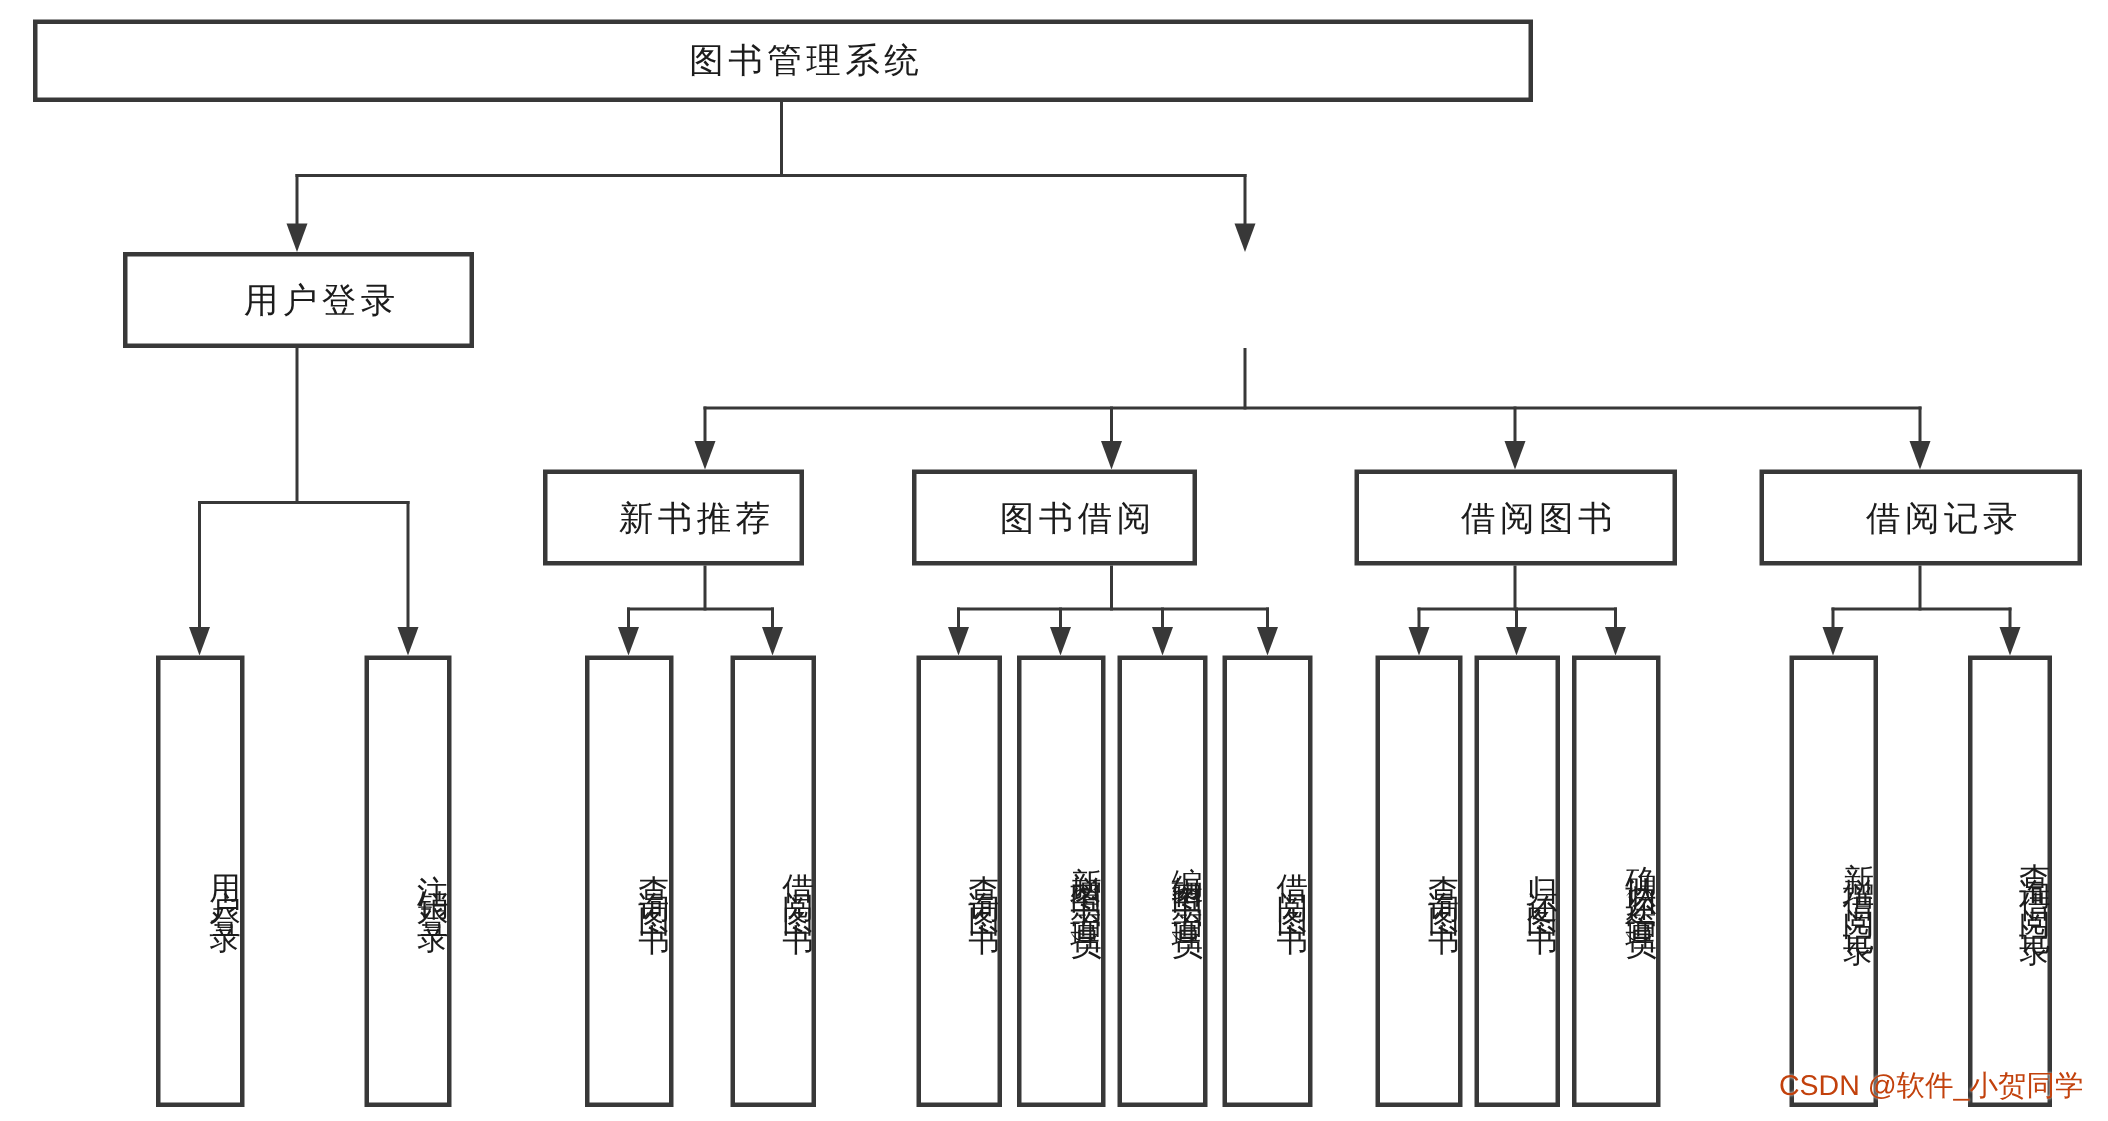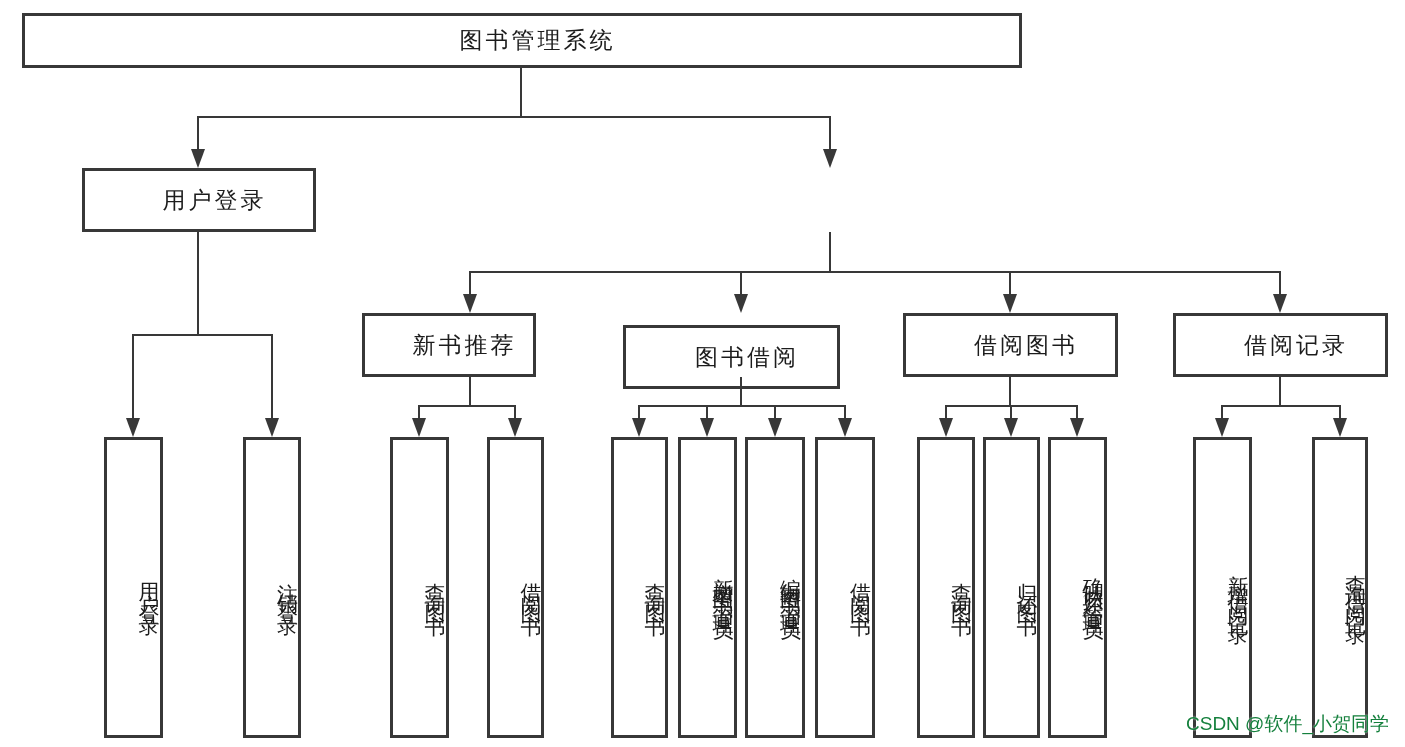--- a/index.html
+++ b/index.html
@@ -22,21 +22,21 @@
   .hline, .vline { position:absolute; background:#383838; }
   .hline { height:2px; }
   .vline { width:2px; }
   .arrow {
     position:absolute; width:0; height:0;
     border-left:7px solid transparent; border-right:7px solid transparent;
     border-top:19px solid #383838;
   }
   .watermark {
     position:absolute; left:1186px; top:711px; z-index:5;
-    font-size:19px; color:#15803d; white-space:nowrap;
+    font-size:19px; color:#c2410c; white-space:nowrap;
     text-shadow:0 0 2px #ffffff;
   }
 </style>
 </head>
 <body>
 
 <div class="canvas">
 
   <div class="box h" style="left:22px; top:13px; width:1000px; height:55px;">
     <span>图书管理系统</span>
@@ -73,21 +73,21 @@
     <div class="arrow" style="left:734px; top:294px;"></div>
     <div class="vline" style="left:1009px; top:271px; height:25px;"></div>
     <div class="arrow" style="left:1003px; top:294px;"></div>
     <div class="vline" style="left:1279px; top:271px; height:25px;"></div>
     <div class="arrow" style="left:1273px; top:294px;"></div>
   </div>
 
   <div class="box h" style="left:362px; top:313px; width:174px; height:64px;">
     <span>新书推荐</span>
   </div>
-  <div class="box h" style="left:623px; top:313px; width:217px; height:64px;margin-top:12px;">
+  <div class="box h" style="left:608px; top:313px; width:190px; height:64px;">
     <span>图书借阅</span>
   </div>
   <div class="box h" style="left:903px; top:313px; width:215px; height:64px;">
     <span>借阅图书</span>
   </div>
   <div class="box h" style="left:1173px; top:313px; width:215px; height:64px;">
     <span>借阅记录</span>
   </div>
 
   <div>

